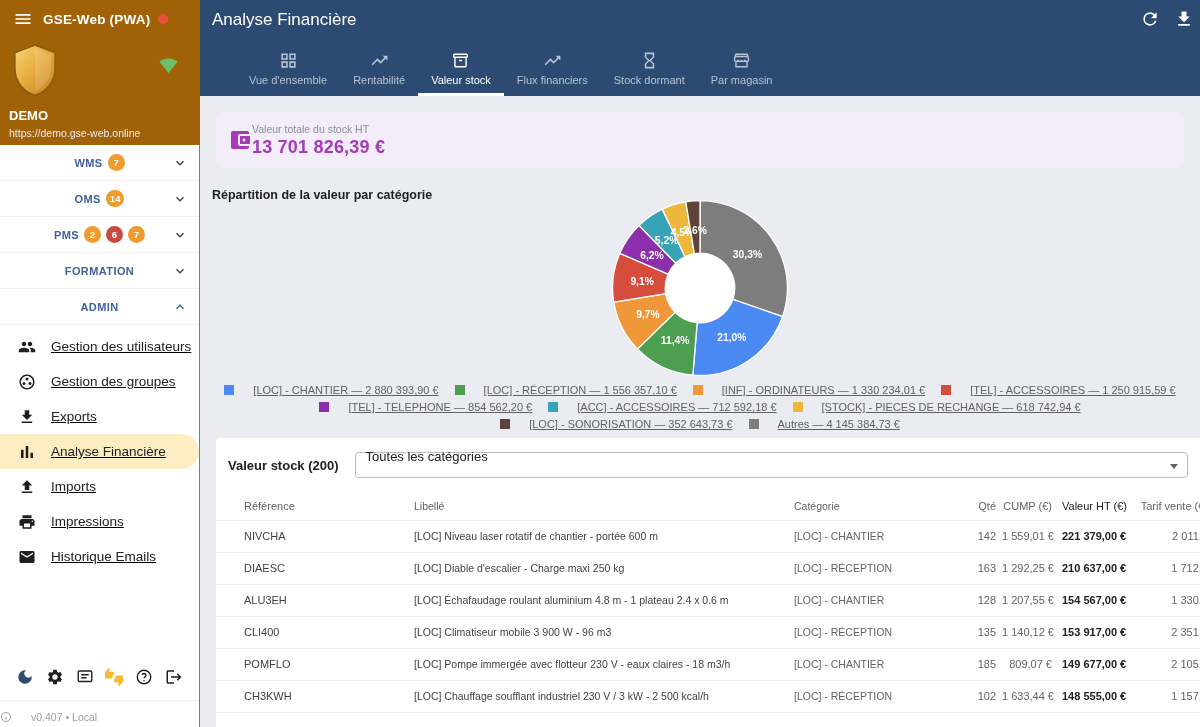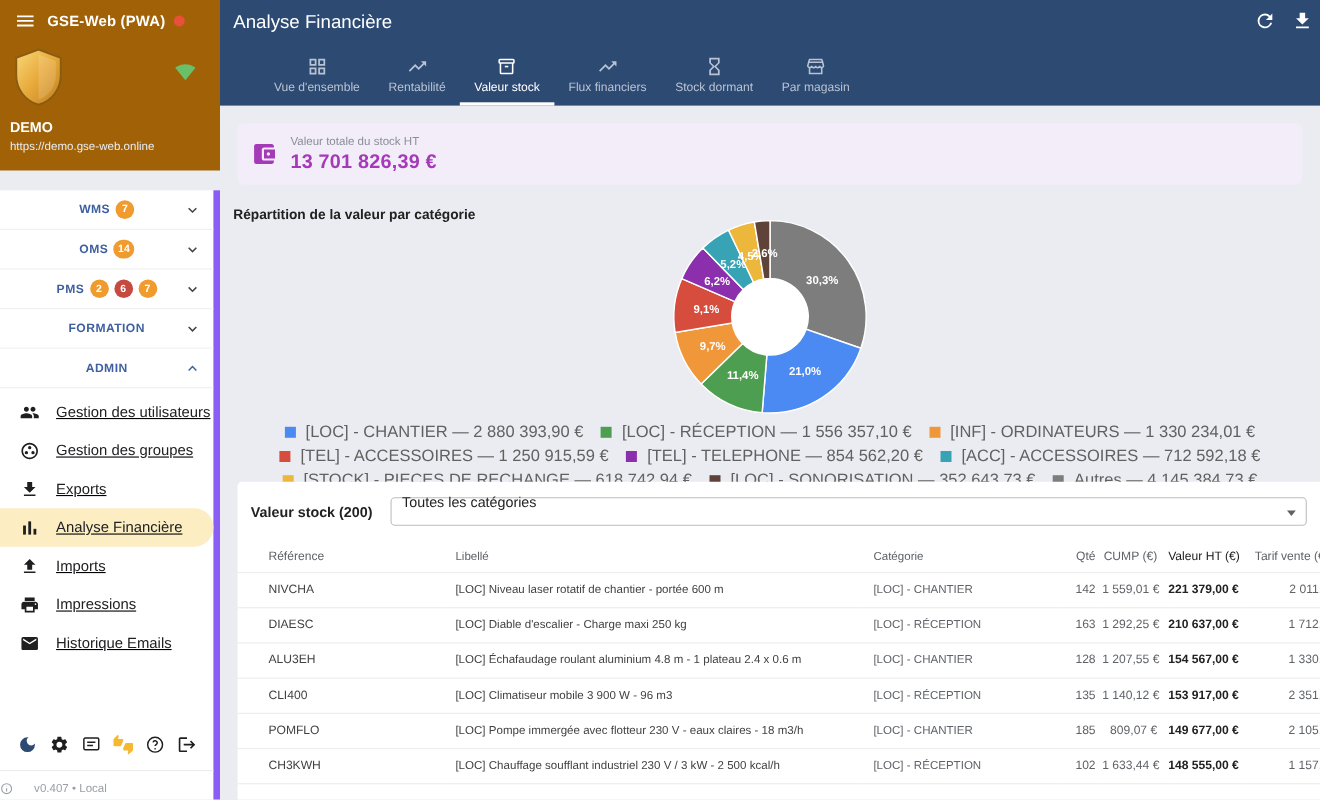--- a/index.html
+++ b/index.html
@@ -23,21 +23,21 @@
   .page-title { position:absolute; left:12px; top:0; height:40px; line-height:40px; color:#fff; font-size:17px; font-weight:500; }
   .head-actions { position:absolute; right:6px; top:9px; display:flex; gap:14px; color:#fff; }
   .head-actions .icon-btn { width:20px; height:20px; cursor:pointer; }
   .tabs { position:absolute; left:0; right:0; bottom:0; height:56px; display:flex; padding-left:36px; }
   .tab { display:flex; flex-direction:column; align-items:center; justify-content:flex-end; gap:4px;
          padding:6px 13px 7px; color:#b9c3d3; font-size:11px; cursor:pointer; border-bottom:3px solid transparent; }
   .tab svg { width:19px; height:19px; }
   .tab.active { color:#fff; border-bottom-color:#fff; font-weight:500; }
 
   
-  .sidebar { position:absolute; left:0; top:173px; width:200px; bottom:0; background:#fff; border-right:6px solid #8b5cf6; z-index:3; }
+  .sidebar { position:absolute; left:0; top:145px; width:200px; bottom:0; background:#fff; border-right:1px solid #8b5cf6; z-index:3; }
   .group { position:relative; height:36px; display:flex; align-items:center; justify-content:center; gap:5px;
            border-bottom:1px solid #efefef; cursor:pointer; }
   .group-label { color:#3f5fa0; font-size:11px; font-weight:bold; letter-spacing:.4px; }
   .badge { min-width:17px; height:17px; border-radius:9px; padding:0 4px; color:#fff; font-size:9.5px; font-weight:bold;
            display:flex; align-items:center; justify-content:center; }
   .badge.orange { background:#f09b2e; }
   .badge.red { background:#c64a3f; }
   .chev { position:absolute; right:12px; width:14px; height:14px; color:#444; }
   .chev.up { color:#3f5fa0; }
 
@@ -53,34 +53,34 @@
   .side-foot-icons .moon { color:#2c4a72; }
   .side-foot-icons .thumbs { color:#f5b82e; }
   .side-divider { position:absolute; left:0; right:0; bottom:26px; border-top:1px solid #ececec; }
   .version-row { position:absolute; left:0; right:0; bottom:4px; display:flex; align-items:center; 
                  gap:19px; color:#9aa0a6; font-size:10.5px; }
   .version-row svg { width:12px; height:12px; }
 
   
   .content { position:absolute; left:200px; top:96px; right:0; bottom:0; background:#eaecf1; overflow:hidden; }
   .summary-card { position:absolute; left:16px; right:16px; top:16px; height:56px; background:#f3ecf9; border-radius:6px;
-                  display:flex; align-items:center; padding-left:12px; gap:12px; }
+                  display:flex; align-items:center; padding-left:12px; }
   .summary-card .wallet { width:24px; height:24px; color:#a43ab8; }
   .sc-label { color:#8a8f98; font-size:10.5px; margin-bottom:2px; }
   .sc-value { color:#a43ab8; font-size:18px; font-weight:bold; letter-spacing:.2px; }
 
   .chart-title { position:absolute; left:12px; top:92px; font-size:12.5px; font-weight:bold; color:#212121; }
   .donut-wrap { position:absolute; left:50%; top:98px; transform:translateX(-50%); width:188px; height:188px; }
   .donut-wrap svg { width:188px; height:188px; }
   .donut-wrap text { fill:#fff; font-size:11px; font-weight:bold; text-anchor:middle;
                      font-family:"Liberation Sans","DejaVu Sans",sans-serif; }
 
   .legend { position:absolute; left:10px; right:10px; top:288px; display:flex; flex-wrap:wrap; justify-content:center;
             column-gap:16px; row-gap:5px; }
-  .legend-item { display:flex; align-items:center; gap:9px; font-size:15px; color:#616161; }
+  .legend-item { display:flex; align-items:center; gap:19px; font-size:11px; color:#616161;text-decoration:underline; }
   .swatch { width:10px; height:10px; flex:none; }
 
   
   .table-panel { position:absolute; left:16px; right:0; top:342px; bottom:-2px; background:#fff; border-radius:4px 0 0 0; overflow:hidden; }
   .filter-row { display:flex; align-items:center; height:54px; padding:0 12px; gap:16px; }
   .table-title { font-size:13px; font-weight:bold; color:#212121; white-space:nowrap; }
   .cat-select { position:relative; flex:1; max-width:844px; height:26px; border:1px solid #bdbdbd; border-radius:4px;
                 display:flex; align-items:center; padding:0 26px 18px 10px; font-size:13px; color:#212121; cursor:pointer; }
   .cat-select .caret { position:absolute; right:9px; top:11px; width:0; height:0;
                        border-left:4px solid transparent; border-right:4px solid transparent; border-top:5px solid #616161; }

